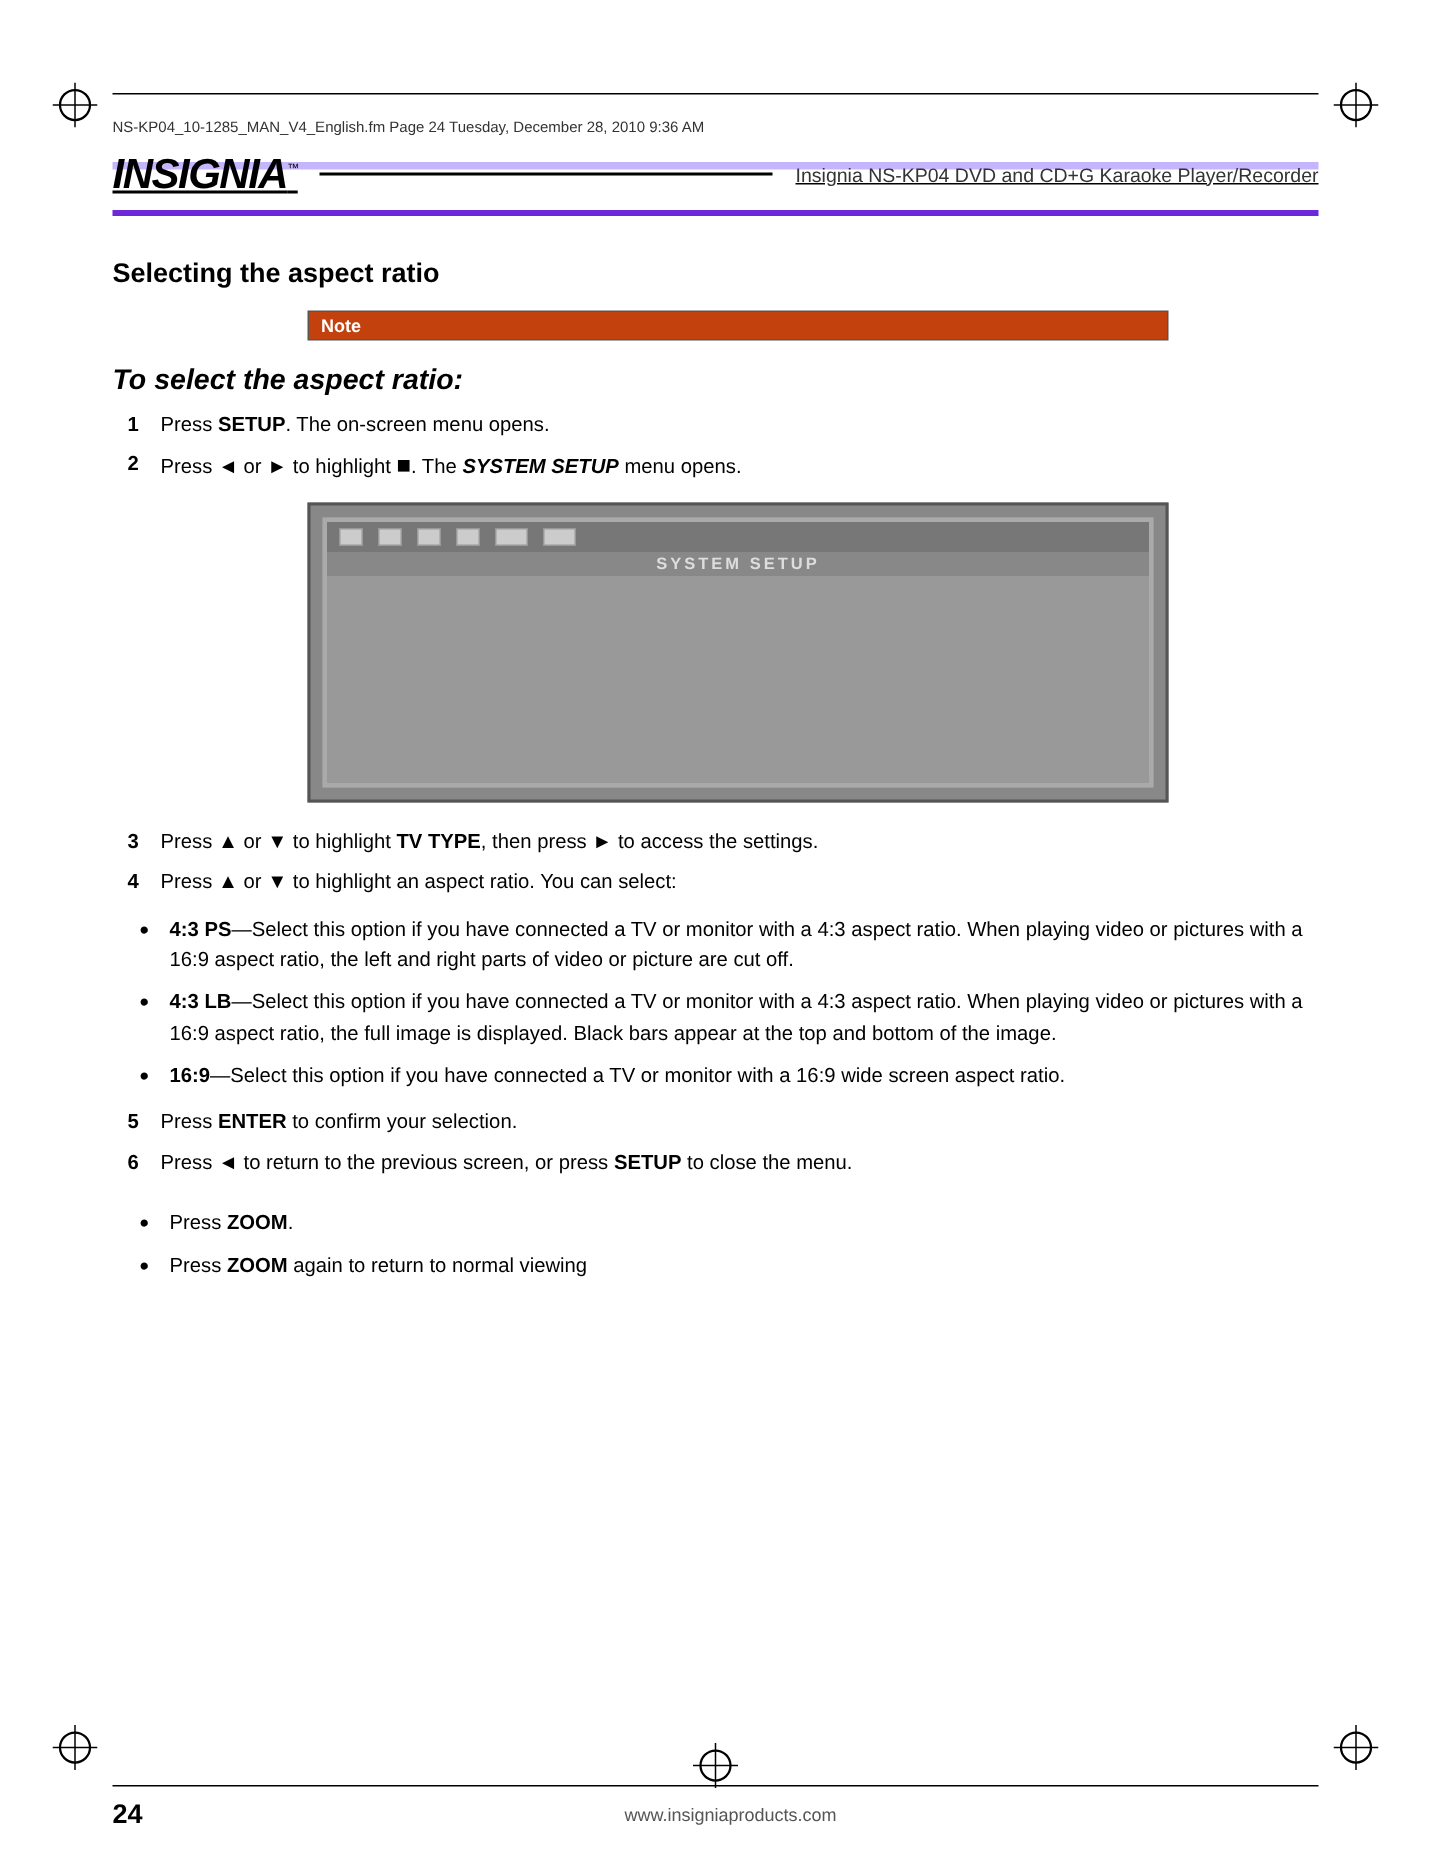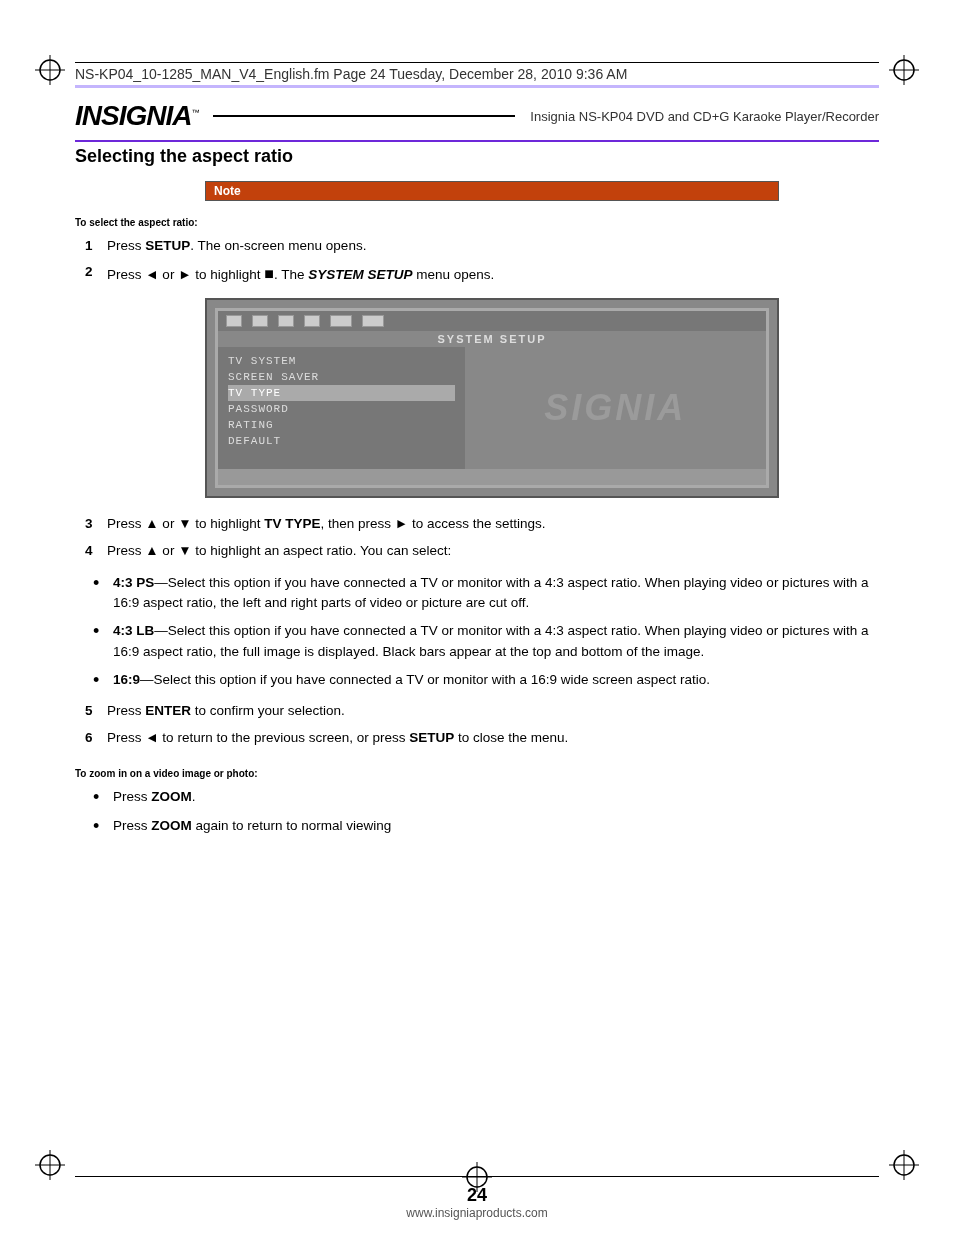--- a/index.html
+++ b/index.html
@@ -25,42 +25,43 @@
     .corner-bl { bottom: 55px; left: 35px; }
     .corner-br { bottom: 55px; right: 35px; }
 
     
     .file-info-bar {
       position: absolute;
       top: 62px;
       left: 75px;
       right: 75px;
       border-top: 1px solid #000;
-      border-bottom: 3px solid #c4b5fd;
-      padding: 3px 0;
-      font-size: 14px;
+      border-bottom: 5px solid #c4b5fd;
+      padding: 17px 0;
+      font-size: 10px;
       color: #333;
     }
 
     
     .content {
       position: absolute;
       top: 100px;
       left: 75px;
       right: 75px;
       bottom: 80px;
     }
 
     
     .header {
       display: flex;
       align-items: center;
-      border-bottom: 2px solid #6d28d9;
+      border-bottom: 4px solid #6d28d9;
       padding-bottom: 8px;
-      margin-bottom: 4px;
+      margin-bottom: 28px;
+      text-decoration: underline;
     }
 
     .logo-area {
       display: flex;
       align-items: center;
       gap: 0;
     }
 
     .logo-insignia {
       font-size: 28px;
@@ -114,22 +115,23 @@
       padding: 2px 8px;
     }
     .note-box-body {
       padding: 6px 10px;
       font-size: 13px;
     }
 
     
     .sub-heading {
       font-weight: bold;
-      font-size: 10px;
+      font-size: 19px;
       margin-bottom: 8px;
+      font-style: italic;
     }
 
     
     .steps {
       margin-left: 10px;
       margin-bottom: 12px;
     }
     .step {
       display: flex;
       margin-bottom: 6px;
@@ -255,21 +257,20 @@
     
     .footer {
       position: absolute;
       bottom: 15px;
       left: 75px;
       right: 75px;
       border-top: 1px solid #000;
       display: flex;
       align-items: center;
       padding-top: 8px;
-      flex-direction: column;
     }
     .footer-page-num {
       font-size: 18px;
       font-weight: bold;
     }
     .footer-url {
       flex: 1;
       text-align: center;
       font-size: 12px;
       color: #555;
@@ -368,33 +369,20 @@
 
         <div class="menu-icons-row">
           <span class="menu-icon" style="background:#ccc;border:1px solid #999;width:16px;height:12px;display:inline-block;"></span>
           <span class="menu-icon" style="background:#ccc;border:1px solid #999;width:16px;height:12px;display:inline-block;"></span>
           <span class="menu-icon" style="background:#ccc;border:1px solid #999;width:16px;height:12px;display:inline-block;"></span>
           <span class="menu-icon" style="background:#ccc;border:1px solid #999;width:16px;height:12px;display:inline-block;"></span>
           <span class="menu-icon" style="background:#ccc;border:1px solid #999;width:22px;height:12px;display:inline-block;"></span>
           <span class="menu-icon" style="background:#ccc;border:1px solid #999;width:22px;height:12px;display:inline-block;"></span>
         </div>
         <div class="menu-title">SYSTEM SETUP</div>
-        <div class="menu-items-area">
-          <div class="menu-list">
-            <div class="menu-list-item">TV SYSTEM</div>
-            <div class="menu-list-item">SCREEN SAVER</div>
-            <div class="menu-list-item highlighted">TV TYPE</div>
-            <div class="menu-list-item">PASSWORD</div>
-            <div class="menu-list-item">RATING</div>
-            <div class="menu-list-item">DEFAULT</div>
-          </div>
-          <div class="watermark-area">
-            <span class="watermark-text">SIGNIA</span>
-          </div>
-        </div>
       </div>
     </div>
 
     <div class="steps">
       <div class="step">
         <span class="step-num bold">3</span>
         <span class="step-text">
           Press ▲ or ▼ to highlight <span class="bold">TV TYPE</span>, then press ► to access the settings.
         </span>
       </div>
@@ -437,21 +425,20 @@
       <div class="step">
         <span class="step-num bold">6</span>
         <span class="step-text">
           Press ◄ to return to the previous screen, or press <span class="bold">SETUP</span> to close the menu.
         </span>
       </div>
     </div>
   </div>
 
   <div class="section2">
-    <div class="sub-heading">To zoom in on a video image or photo:</div>
     <div class="bullet-list">
       <div class="bullet-item">
         <span class="bullet-dot">•</span>
         <span class="bullet-text">
           Press <span class="bold">ZOOM</span>.
         </span>
       </div>
       <div class="bullet-item">
         <span class="bullet-dot">•</span>
         <span class="bullet-text">

